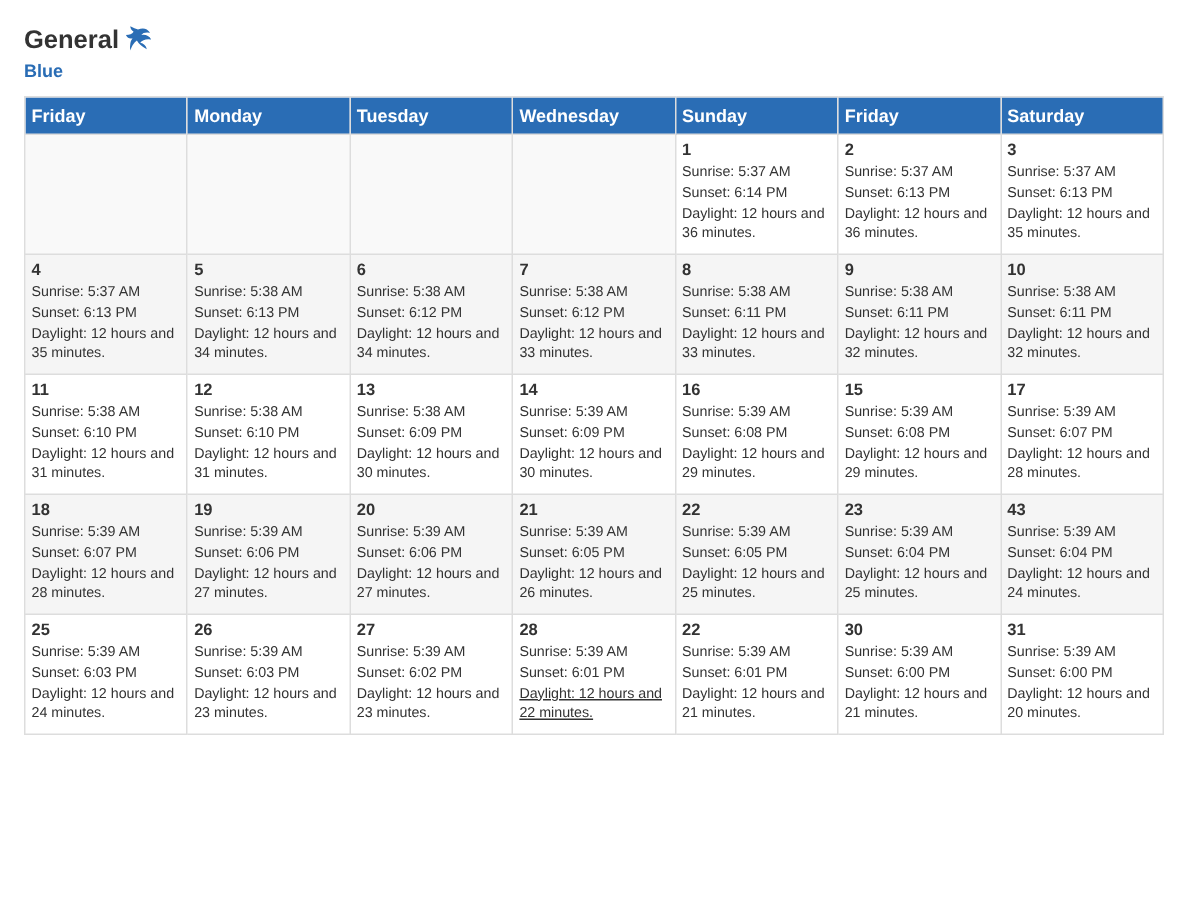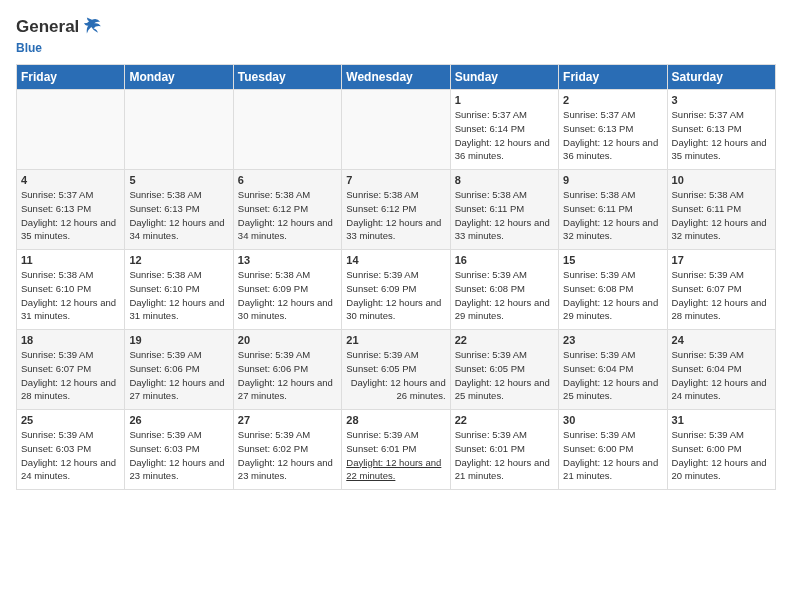--- a/index.html
+++ b/index.html
@@ -282,41 +282,41 @@
             <span style="display: block;">Sunrise: 5:39 AM</span>
             <span style="display: block;">Sunset: 6:06 PM</span>
             <span style="display: block;">Daylight: 12 hours and 27 minutes.</span>
           </div>
         </td>
         <td>
           <span class="day-num">21</span>
           <div class="cell-content">
             <span style="display: block;">Sunrise: 5:39 AM</span>
             <span style="display: block;">Sunset: 6:05 PM</span>
-            <span style="display: block; text-align: right;">Daylight: 12 hours and 26 minutes.</span>
+            <span style="display: block;">Daylight: 12 hours and 26 minutes.</span>
           </div>
         </td>
         <td>
           <span class="day-num">22</span>
           <div class="cell-content">
             <span style="display: block;">Sunrise: 5:39 AM</span>
             <span style="display: block;">Sunset: 6:05 PM</span>
             <span style="display: block;">Daylight: 12 hours and 25 minutes.</span>
           </div>
         </td>
         <td>
           <span class="day-num">23</span>
           <div class="cell-content">
             <span style="display: block;">Sunrise: 5:39 AM</span>
             <span style="display: block;">Sunset: 6:04 PM</span>
             <span style="display: block;">Daylight: 12 hours and 25 minutes.</span>
           </div>
         </td>
         <td>
-          <span class="day-num">24</span>
+          <span class="day-num">43</span>
           <div class="cell-content">
             <span style="display: block;">Sunrise: 5:39 AM</span>
             <span style="display: block;">Sunset: 6:04 PM</span>
             <span style="display: block;">Daylight: 12 hours and 24 minutes.</span>
           </div>
         </td>
       </tr>
       <tr>
         <td>
           <span class="day-num">25</span>

